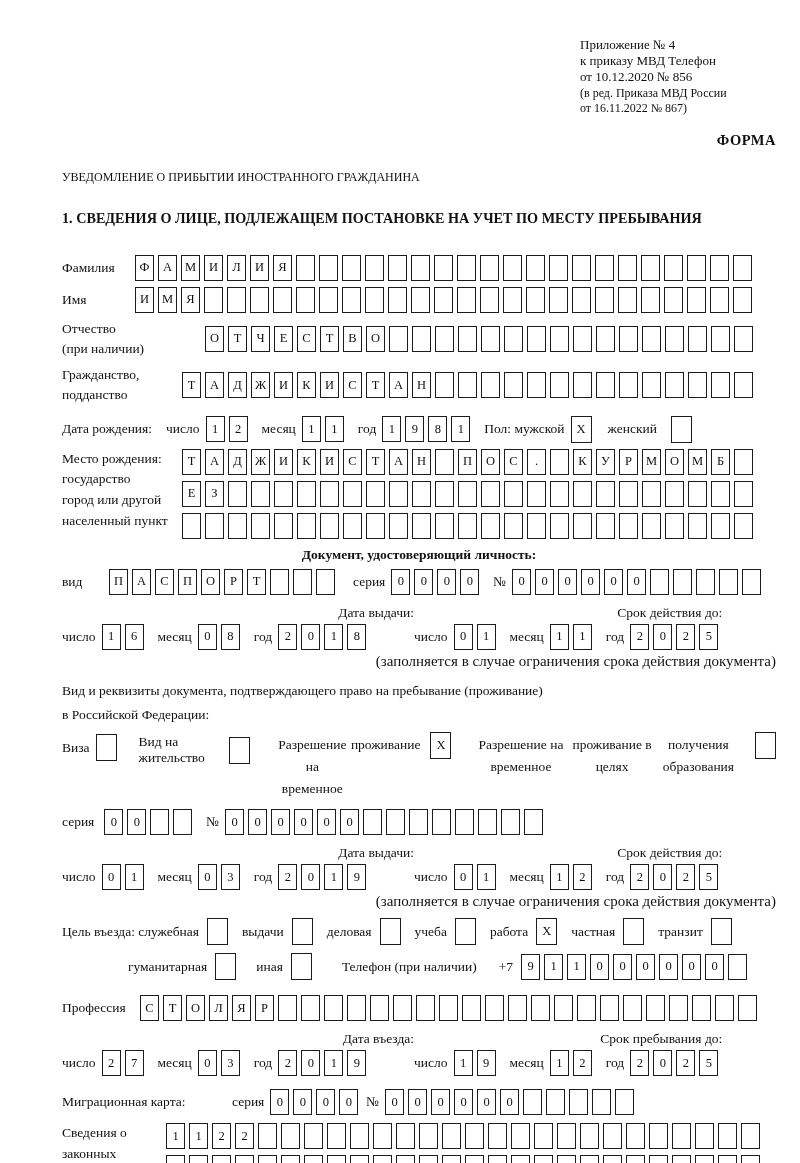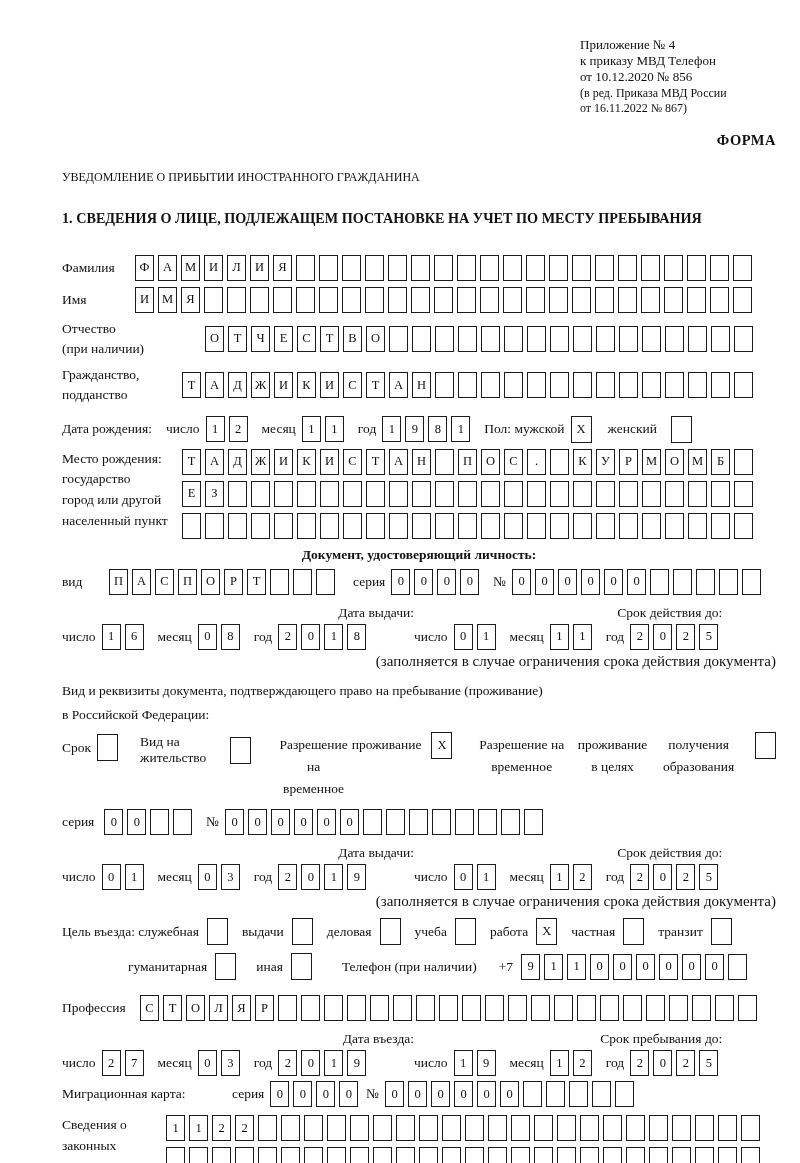--- a/index.html
+++ b/index.html
@@ -429,21 +429,21 @@
       </div>
     </div>
   </div>
   <div class="note">(заполняется в случае ограничения срока действия документа)</div>
 
   <div class="para">Вид и реквизиты документа, подтверждающего право на пребывание (проживание)</div>
   <div class="para" style="margin-top:4px">в Российской Федерации:</div>
 
   <div class="permits">
     <span class="p-item">
-      <span>Срок</span>
+      <span>Виза</span>
       <span class="boxes cb" style="margin-left:6px">
           <span class="cell"></span>
         </span>
     </span>
     <span class="p-item" style="margin-left:22px">
       <span>Вид на жительство</span>
       <span class="boxes cb" style="margin-left:24px">
           <span class="cell"></span>
         </span>
     </span>
@@ -672,21 +672,21 @@
         <span class="boxes">
             <span class="cell">2</span>
             <span class="cell">0</span>
             <span class="cell">2</span>
             <span class="cell">5</span>
           </span>
       </div>
     </div>
   </div>
 
-  <div class="frow" style="margin-top:5px">
+  <div class="frow" style="margin-top:13px">
     <span class="flabel" style="width:170px">Миграционная карта:</span>
     <span class="dlab first">серия</span>
     <span class="boxes">
         <span class="cell">0</span>
         <span class="cell">0</span>
         <span class="cell">0</span>
         <span class="cell">0</span>
       </span>
     <span class="dlab" style="margin-left:4px">№</span>
     <span class="boxes">

